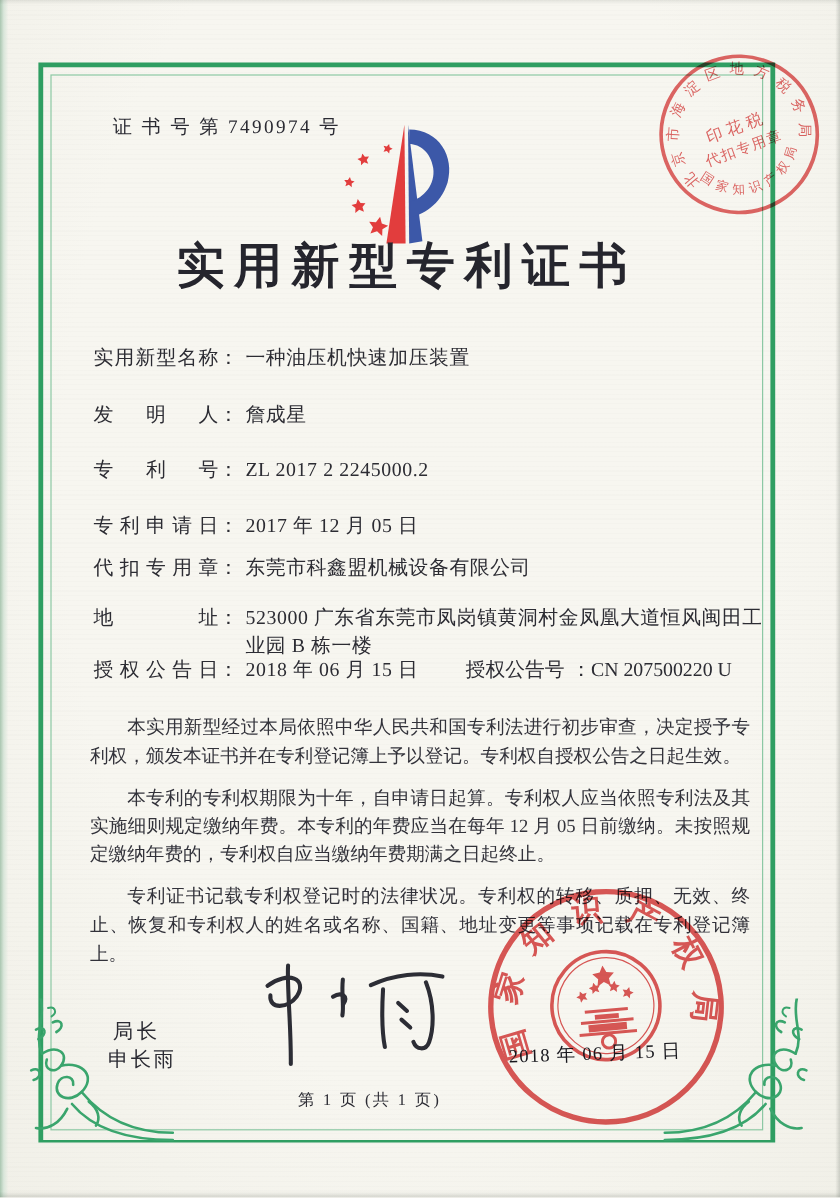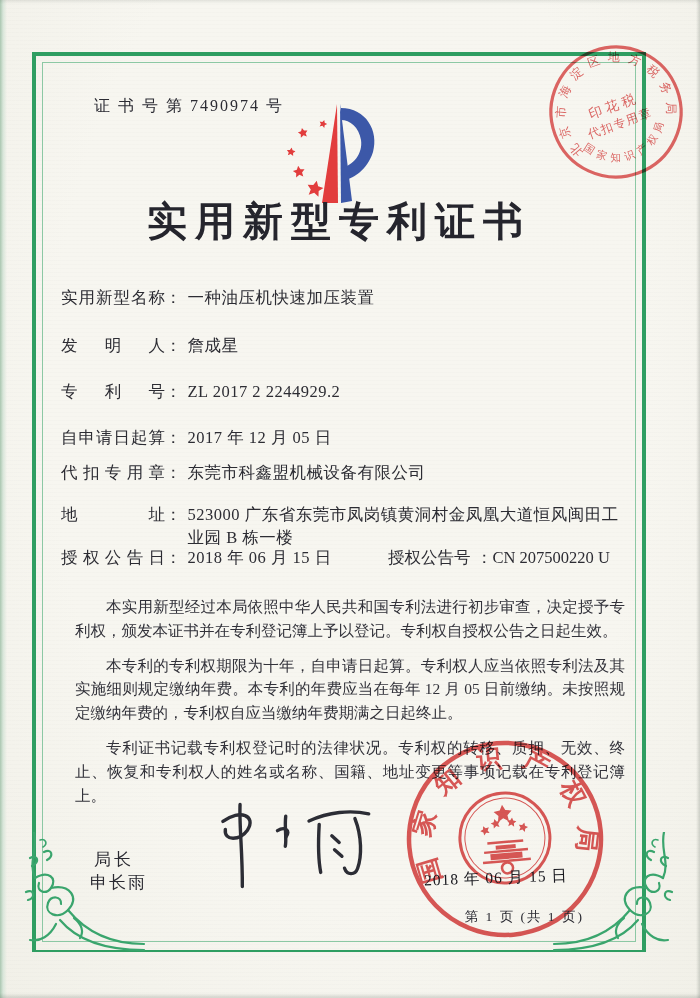--- a/index.html
+++ b/index.html
@@ -36,21 +36,21 @@
   .ornament svg{display:block;}
   .ornament.left{left:22px;top:832px;}
   .ornament.right{left:552px;top:832px;transform:scaleX(-1);}
 
   .cert-no{position:absolute;left:94px;top:96px;font-size:16px;letter-spacing:2px;
     color:#2b2b33;font-weight:500;}
 
   .title{position:absolute;left:32px;top:194px;width:614px;text-align:center;
     font-size:40px;letter-spacing:8px;font-weight:600;color:#25252d;}
 
-  .row{position:absolute;left:61px;display:flex;align-items:flex-start;
+  .row{position:absolute;left:78px;display:flex;align-items:flex-start;
     font-size:16.5px;color:#2c2c33;font-weight:500;line-height:23px;}
   .row .lbl{display:inline-block;width:104px;text-align:justify;text-align-last:justify;}
   .row .colon{margin:0 2px 0 0;}
   .row .val{margin-left:4px;letter-spacing:.5px;white-space:nowrap;}
   .row .val.wrap{white-space:normal;width:436px;}
   .grant-no{position:absolute;left:388px;display:flex;font-size:16.5px;color:#2c2c33;
     font-weight:500;line-height:23px;}
   .grant-no .lbl{display:inline-block;width:88px;}
 
   .paras{position:absolute;left:64px;top:584px;width:572px;}
@@ -59,21 +59,21 @@
 
   .sig-title{position:absolute;left:94px;top:836px;font-size:17px;letter-spacing:3px;color:#2b2b33;margin-top:12px;}
   .sig-name{position:absolute;left:90px;top:871px;font-size:17px;letter-spacing:2px;color:#2b2b33;}
   .signature-svg{position:absolute;left:190px;top:788px;transform:rotate(-3deg);}
 
   .stamp-tax{position:absolute;left:536px;top:32px;mix-blend-mode:multiply;opacity:.92;}
   .seal-main{position:absolute;left:402px;top:736px;mix-blend-mode:multiply;opacity:.93;}
   .seal-date{position:absolute;left:424px;top:868px;font-size:15.5px;letter-spacing:1px;
     color:#17171d;transform:rotate(-2deg);font-weight:500;}
 
-  .footer{position:absolute;left:32px;top:908px;width:552px;text-align:right;
+  .footer{position:absolute;left:32px;top:908px;width:552px;text-align:center;
     font-size:13.5px;letter-spacing:2px;color:#2b2b33;}
 
   .logo-svg{position:absolute;left:278px;top:98px;}
 
   svg text{font-family:"Liberation Serif","DejaVu Serif",serif;}
 </style>
 </head>
 <body>
 
 <div id="page">
@@ -160,24 +160,24 @@
       <span class="val">一种油压机快速加压装置</span>
   </div>
   <div class="row" style="top:334px">
     <span class="lbl">发明人</span>
       <span class="colon">：</span>
       <span class="val">詹成星</span>
   </div>
   <div class="row" style="top:380px">
     <span class="lbl">专利号</span>
       <span class="colon">：</span>
-      <span class="val">ZL 2017 2 2244929.2</span>
+      <span class="val">ZL 2017 2 2245000.2</span>
   </div>
   <div class="row" style="top:426px">
-    <span class="lbl">自申请日起算</span>
+    <span class="lbl">专利申请日</span>
       <span class="colon">：</span>
       <span class="val">2017 年 12 月 05 日</span>
   </div>
   <div class="row" style="top:461px">
     <span class="lbl">代扣专用章</span>
       <span class="colon">：</span>
       <span class="val">东莞市科鑫盟机械设备有限公司</span>
   </div>
   <div class="row" style="top:503px">
     <span class="lbl">地址</span>

